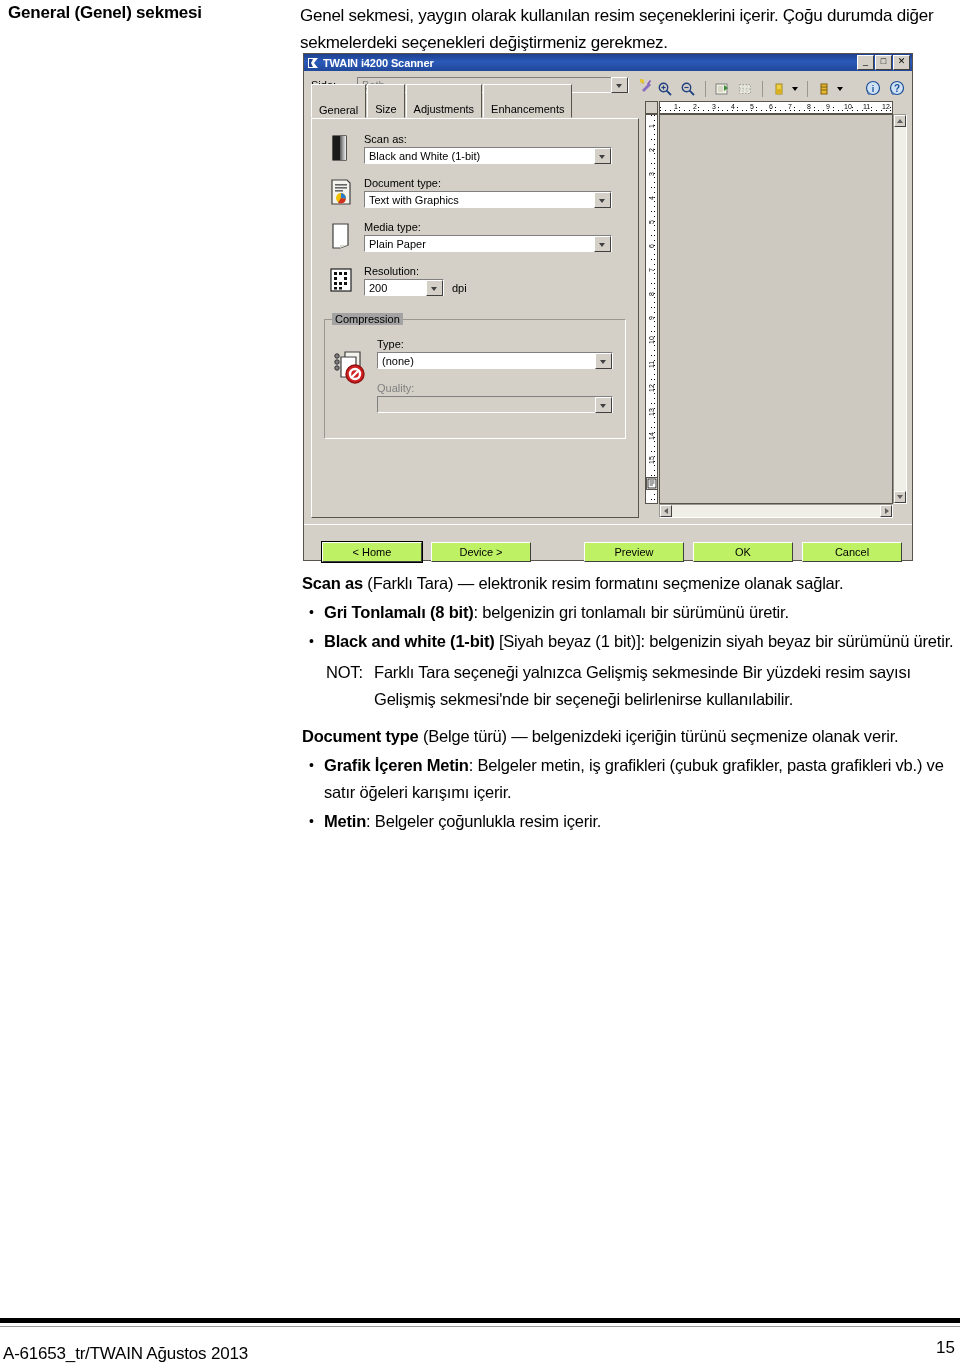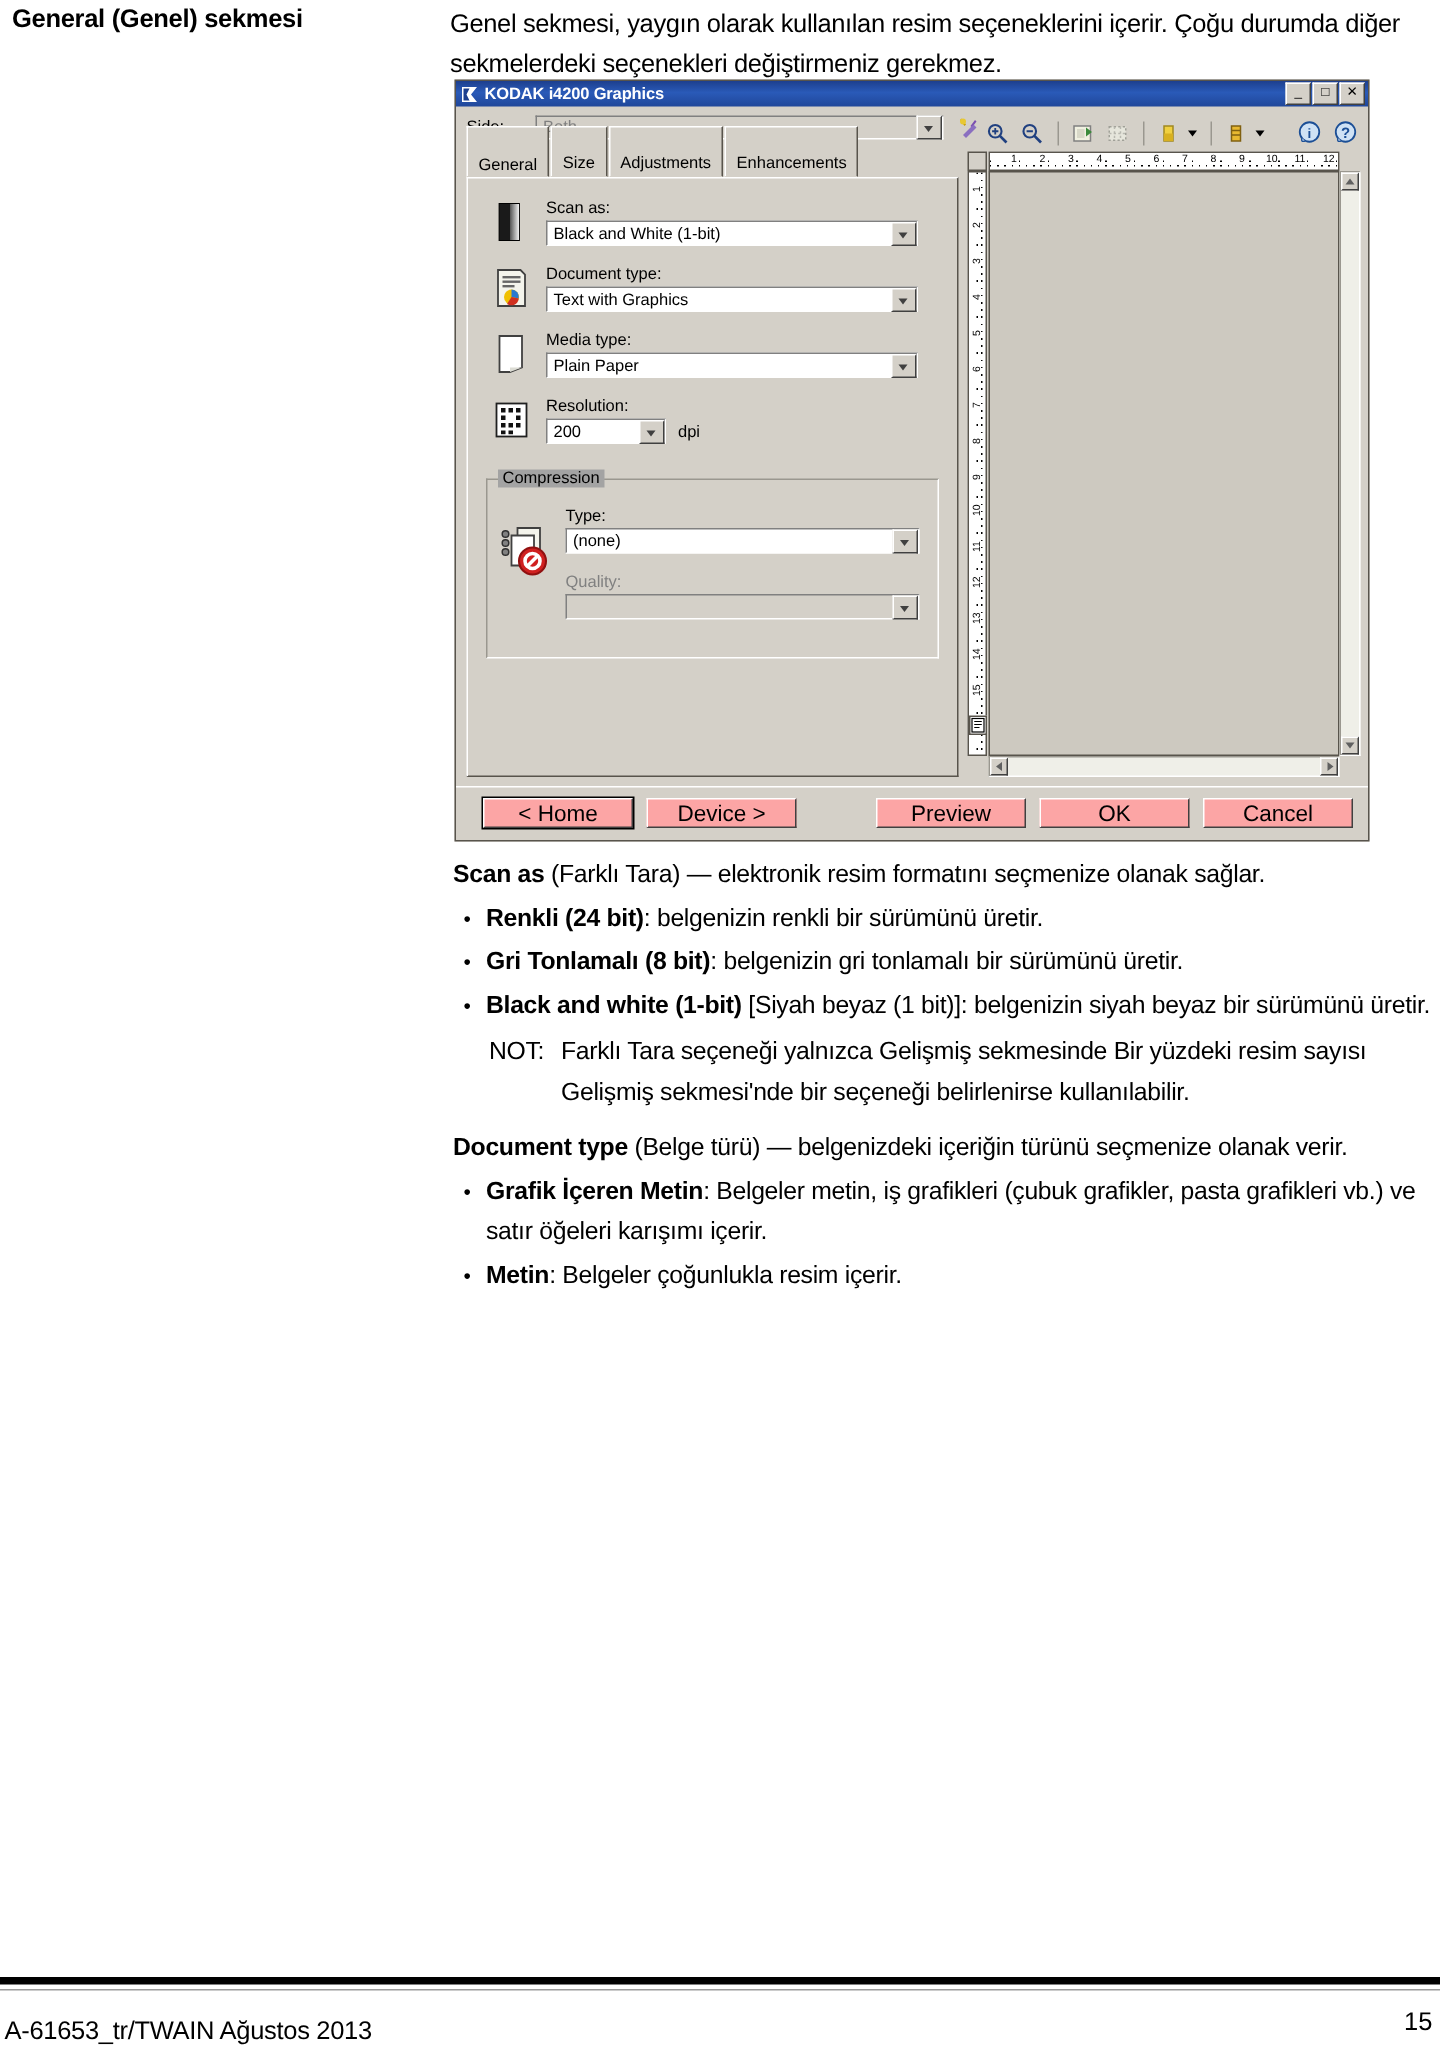--- a/index.html
+++ b/index.html
@@ -352,26 +352,26 @@
   #dialog-buttonbar {
     position: absolute;
     left: 0; bottom: 0;
     width: 100%;
     height: 36px;
     border-top: 1px solid #ffffff;
     box-sizing: border-box;
   }
   .dlg-btn {
     position: absolute;
-    top: 7px;
+    top: 17px;
     height: 20px;
     line-height: 19px;
     text-align: center;
-    font-size: 15px;
-    background: #fca5a5;
+    font-size: 11px;
+    background: #bef264;
     border: 1px solid;
     border-color: #ffffff #404040 #404040 #ffffff;
     box-sizing: border-box;
   }
   .dlg-btn.default { outline: 1px solid #000; }
 
   
   #body-copy {
     position: absolute;
     left: 302px;
@@ -438,21 +438,21 @@
 <div id="page-heading">General (Genel) sekmesi</div>
 <div id="intro-paragraph">Genel sekmesi, yaygın olarak kullanılan resim seçeneklerini içerir. Çoğu durumda diğer sekmelerdeki seçenekleri değiştirmeniz gerekmez.</div>
 
 <div id="scanner-dialog">
 
   <div id="dialog-titlebar">
     <svg id="dialog-title-icon" viewBox="0 0 12 12">
       <path d="M1 1 L11 1 L7 6 L11 11 L1 11 Z" fill="#ffffff"></path>
       <path d="M2 2 L6 2 L4 6 L6 10 L2 10 Z" fill="#1d3f8e"></path>
     </svg>
-    <span id="dialog-title-text">KODAK i4200 Graphics</span>
+    <span id="dialog-title-text">TWAIN i4200 Scanner</span>
     <span class="win-btn">
         <span>_</span>
       </span>
     <span class="win-btn">
         <span>□</span>
       </span>
     <span class="win-btn">
         <span>✕</span>
       </span>
   </div>
@@ -735,23 +735,20 @@
 
 </div>
 
 <div id="body-copy">
 
   <p>
     <b>Scan as</b><span> (Farklı Tara) — elektronik resim formatını seçmenize olanak sağlar.</span>
   </p>
 
   <p class="bullet-line">
-    <b>Renkli (24 bit)</b><span>: belgenizin renkli bir sürümünü üretir.</span>
-  </p>
-  <p class="bullet-line">
     <b>Gri Tonlamalı (8 bit)</b><span>: belgenizin gri tonlamalı bir sürümünü üretir.</span>
   </p>
   <p class="bullet-line">
     <b>Black and white (1-bit)</b><span> [Siyah beyaz (1 bit)]: belgenizin siyah beyaz bir sürümünü üretir.</span>
   </p>
 
   <div class="note-block">
     <span class="note-tag">NOT:</span>
     <div class="note-text">Farklı Tara seçeneği yalnızca Gelişmiş sekmesinde Bir yüzdeki resim sayısı Gelişmiş sekmesi'nde bir seçeneği belirlenirse kullanılabilir.</div>
   </div>

